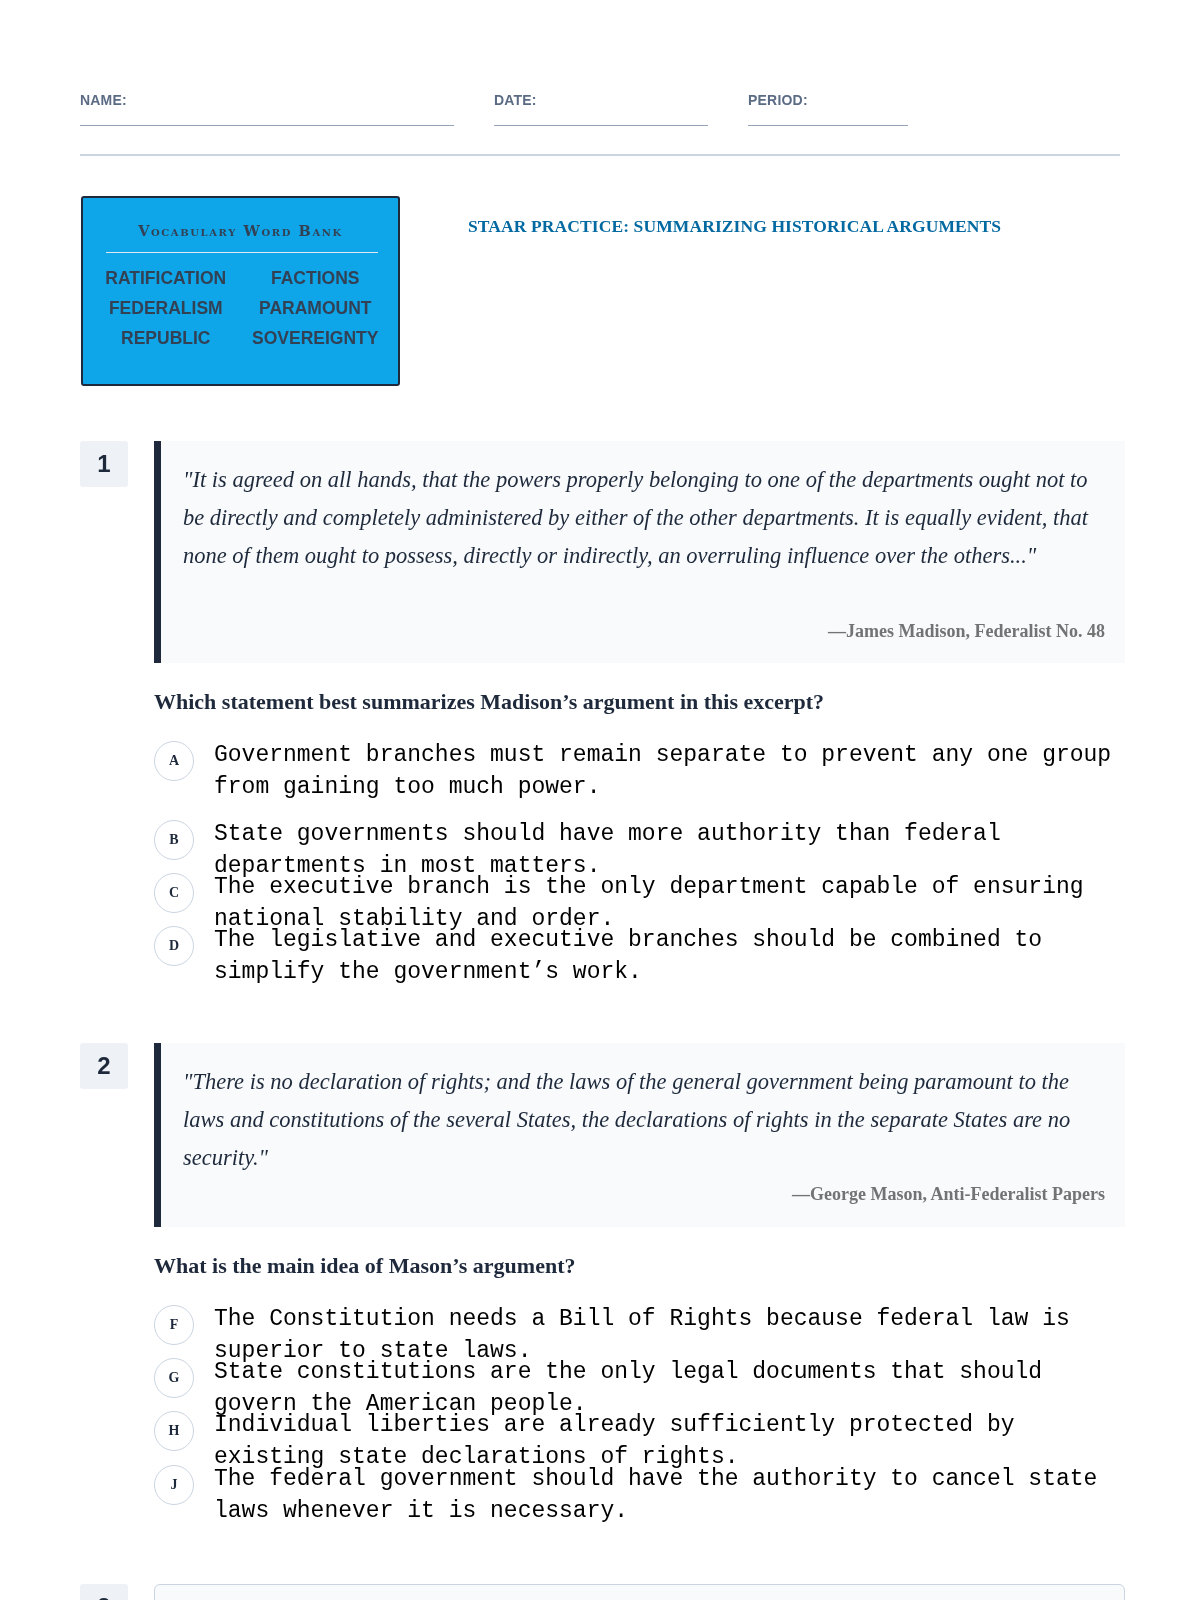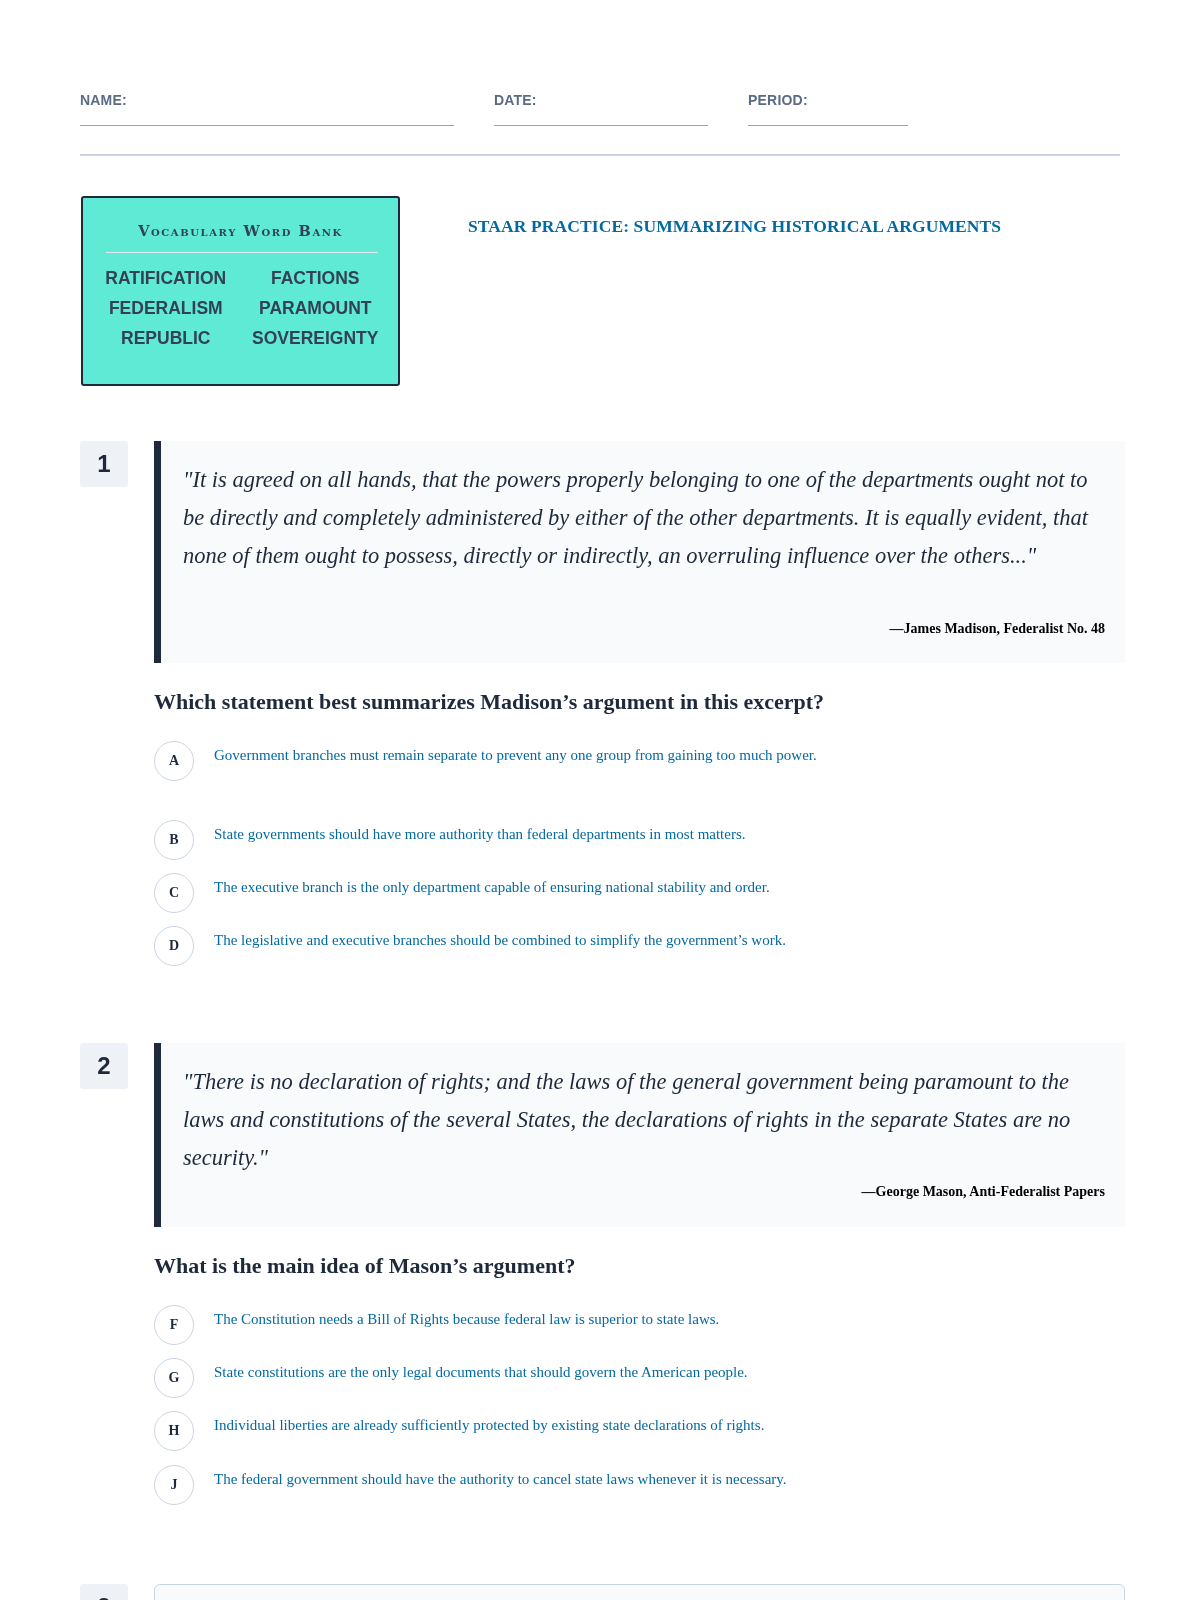--- a/index.html
+++ b/index.html
@@ -10,41 +10,41 @@
     .header-fields { position: absolute; left: 80px; top: 84px; width: 1040px; height: 72px; }
     .field { position: absolute; top: 0; height: 42px; border-bottom: 1.5px solid #94a3b8; }
     .field-label { position: absolute; left: 0; top: 8px; font-family: "Liberation Sans", sans-serif; font-weight: bold; font-size: 14px; color: #5b6b84; letter-spacing: 0.2px; }
     .f-name { left: 0; width: 374px; }
     .f-date { left: 414px; width: 214px; }
     .f-period { left: 668px; width: 160px; text-align: center; }
     .course-label { position: absolute; left: 829px; top: -2px; width: 210px; font-family: "Liberation Sans", sans-serif; font-weight: bold; font-size: 16.5px; color: #94a3b8; letter-spacing: 2px; line-height: 27px; }
     .header-rule { position: absolute; left: 80px; top: 154px; width: 1040px; height: 1.5px; background: #cbd5e1; }
 
     
-    .word-bank { position: absolute; left: 81px; top: 196px; width: 319px; height: 190px; border: 2.5px solid #1e293b; border-radius: 3px; background: #5eead4; }
+    .word-bank { position: absolute; left: 81px; top: 196px; width: 319px; height: 190px; border: 2.5px solid #1e293b; border-radius: 3px; background: #0ea5e9; }
     .wb-title { position: absolute; left: 0; width: 100%; top: 24px; text-align: center; font-family: "DejaVu Serif", serif; font-weight: bold; font-size: 14.5px; letter-spacing: 1.6px; color: #334155; font-variant: small-caps; }
     .wb-rule { position: absolute; left: 23px; right: 20px; top: 54px; height: 1px; background: #e2e8f0; }
     .wb-grid { position: absolute; left: 8px; right: 8px; top: 66px; display: grid; grid-template-columns: 1fr 1fr; row-gap: 2px; }
     .wb-word { text-align: center; font-family: "Liberation Sans", sans-serif; font-weight: bold; font-size: 17.5px; color: #334155; line-height: 28px; }
 
     
     .directions { position: absolute; left: 442px; top: 216px; width: 690px; }
     .dir-title { font-family: Liberation Serif, serif; font-weight: bold; font-size: 17.5px; color: #0369a1; letter-spacing: 0.1px; margin-left: 26px; }
     .dir-text { margin-top: 10px; font-family: "Liberation Serif", serif; font-style: italic; font-size: 23px; line-height: 38px; color: #334155; }
     .dir-text b { font-weight: bold; color: #1e293b; }
 
     
     .q-num { position: absolute; left: 80px; width: 48px; height: 46px; background: #eef2f7; border-radius: 3px; font-family: "Liberation Sans", sans-serif; font-weight: bold; font-size: 24px; color: #1e293b; text-align: center; line-height: 46px; }
     .passage { position: absolute; left: 154px; width: 971px; background: #f8fafc; border-left: 7px solid #1e293b; }
     .passage-text { position: absolute; left: 22px; right: 20px; top: 20px; font-family: "Liberation Serif", serif; font-style: italic; font-size: 22.5px; line-height: 38px; color: #1e293b; }
-    .attribution { position: absolute; right: 20px; font-family: "Liberation Serif", serif; font-weight: bold; font-size: 14px; color: #000000; }
+    .attribution { position: absolute; right: 20px; font-family: "Liberation Serif", serif; font-weight: bold; font-size: 18px; color: #737373; }
     .stem { position: absolute; left: 154px; font-family: "Liberation Serif", serif; font-weight: bold; font-size: 22px; color: #1e293b; }
     .choice { position: absolute; left: 154px; width: 980px; }
     .choice-letter { position: absolute; left: 0; top: 2px; width: 40px; height: 40px; border: 1.5px solid #cbd5e1; border-radius: 50%; background: #ffffff; text-align: center; line-height: 37px; font-family: "Liberation Serif", serif; font-weight: bold; font-size: 14px; color: #1e293b; }
-    .choice-text { position: absolute; left: 60px; top: 0; width: 920px; font-family: Liberation Serif, serif; font-size: 15px; line-height: 32px; color: #0369a1; }
+    .choice-text { position: absolute; left: 60px; top: 0; width: 920px; font-family: Liberation Mono, monospace; font-size: 23px; line-height: 32px; color: #000000; }
 
     .q3-box { position: absolute; left: 154px; top: 1584px; width: 971px; height: 40px; background: #f8fafc; border: 1.5px solid #cbd5e1; border-radius: 6px; }
   </style>
 </head>
 <body>
 
 <div class="header-fields">
   <div class="field f-name">
     <span class="field-label">NAME:</span>
   </div>

